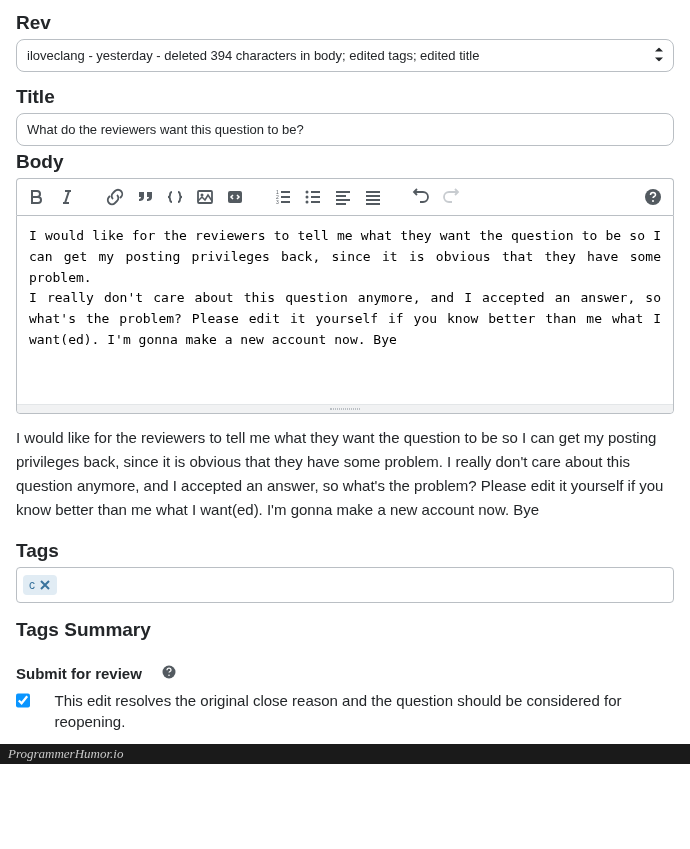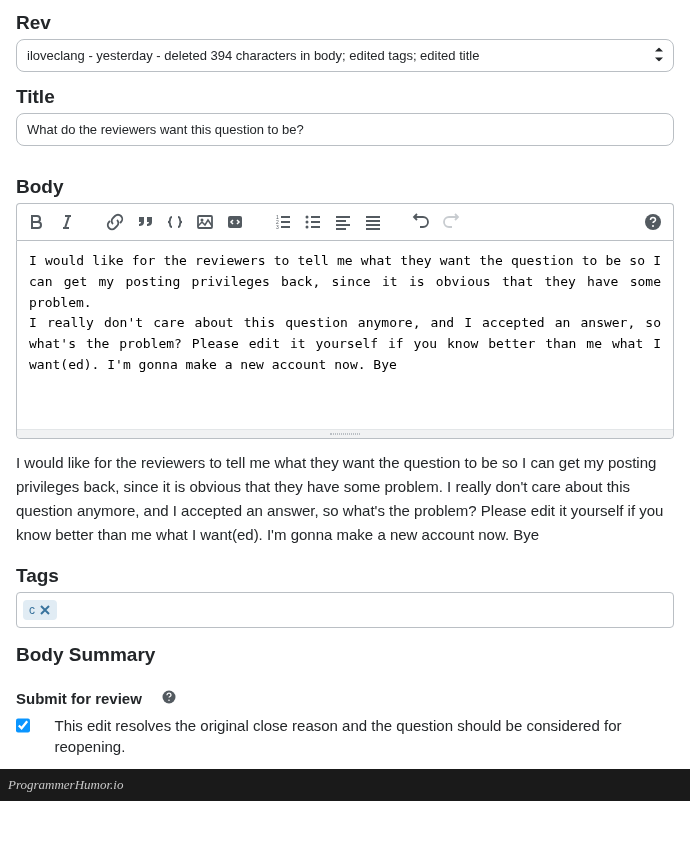--- a/index.html
+++ b/index.html
@@ -31,21 +31,21 @@
       color: #232629;
       font-family: inherit;
     }
     .select-caret {
       position: absolute;
       right: 10px;
       top: 50%;
       transform: translateY(-50%);
       pointer-events: none;
     }
-    .title-section { margin-bottom: 30px; }
+    .title-section { margin-bottom: 5px; }
     .body-section { margin-bottom: 8px; }
     .toolbar {
       border: 1px solid #babfc4;
       border-bottom: none;
       border-radius: 4px 4px 0 0;
       background: #fff;
       display: flex;
       align-items: center;
       padding: 6px 8px;
       gap: 6px;
@@ -163,21 +163,21 @@
       height: 15px;
       accent-color: #0a95ff;
     }
     .footer-bar {
       margin: 12px -16px 8px -16px;
       background: #1a1a1a;
       color: #c8c8c8;
       font-family: "Times New Roman", serif;
       font-style: italic;
       font-size: 13px;
-      padding: 8px 8px;
+      padding: 2px 8px;
     }
   </style>
 </head>
 <body>
 
 <div class="rev-section">
   <label class="field-label">Rev</label>
   <div class="select-wrap">
     <div class="select">iloveclang - yesterday - deleted 394 characters in body; edited tags; edited title</div>
     <span class="select-caret">
@@ -306,21 +306,21 @@
       <span class="tag-remove">
         <svg width="12" height="12" viewBox="0 0 12 12">
             <path d="M2 2l8 8M10 2l-8 8" stroke="currentColor" stroke-width="2"></path>
           </svg>
       </span>
     </span>
   </div>
 </div>
 
 <div class="edit-summary-section">
-  <label class="field-label">Body Summary</label>
+  <label class="field-label">Tags Summary</label>
 </div>
 
 <div class="submit-section">
   <div class="submit-label">
     <span>Submit for review</span>
     <span>
       <svg class="help-icon-small" viewBox="0 0 14 14">
           <circle cx="7" cy="7" r="6.5" fill="currentColor"></circle>
           <path d="M5 5.2a2 2 0 014 0c0 1.2-2 1.2-2 2.4" stroke="#fff" stroke-width="1.2" fill="none"></path>
           <circle cx="7" cy="10.2" r=".8" fill="#fff"></circle>

